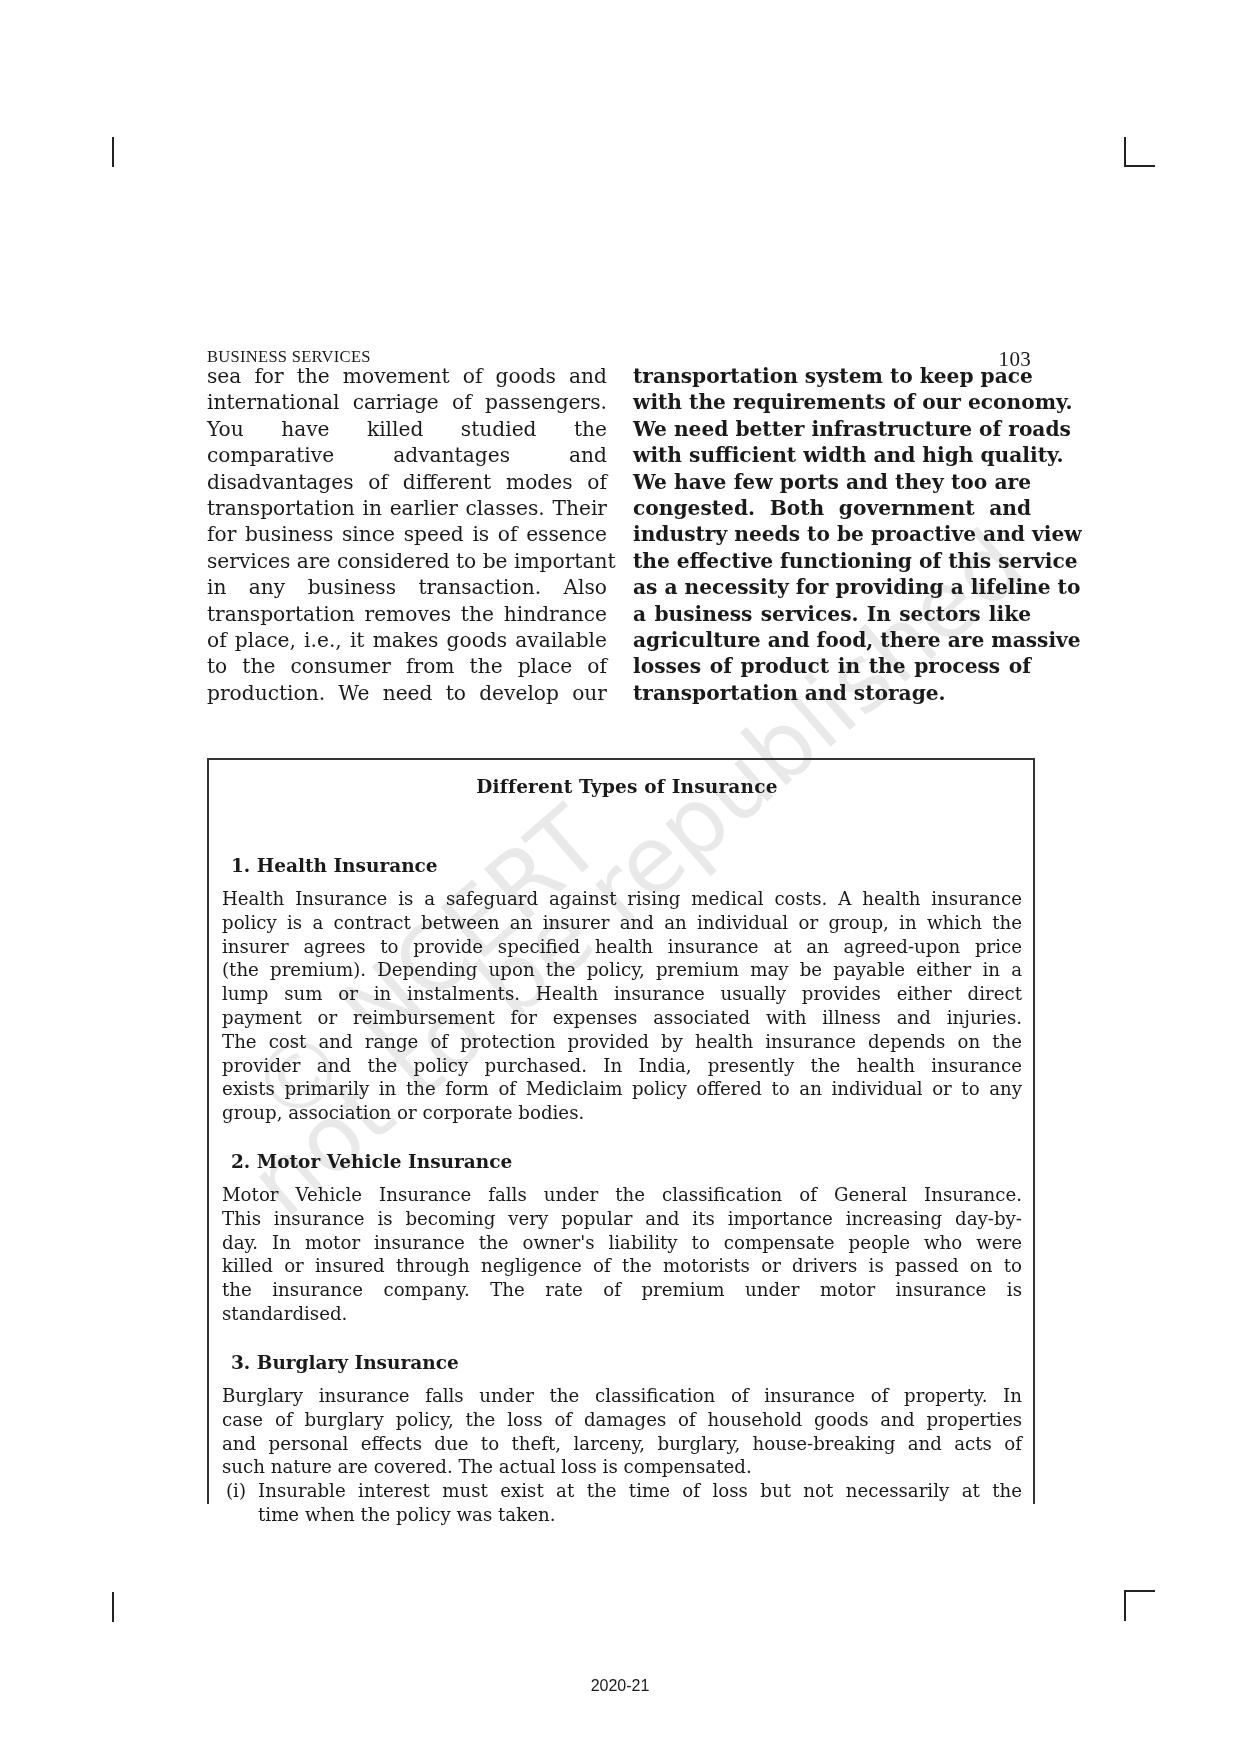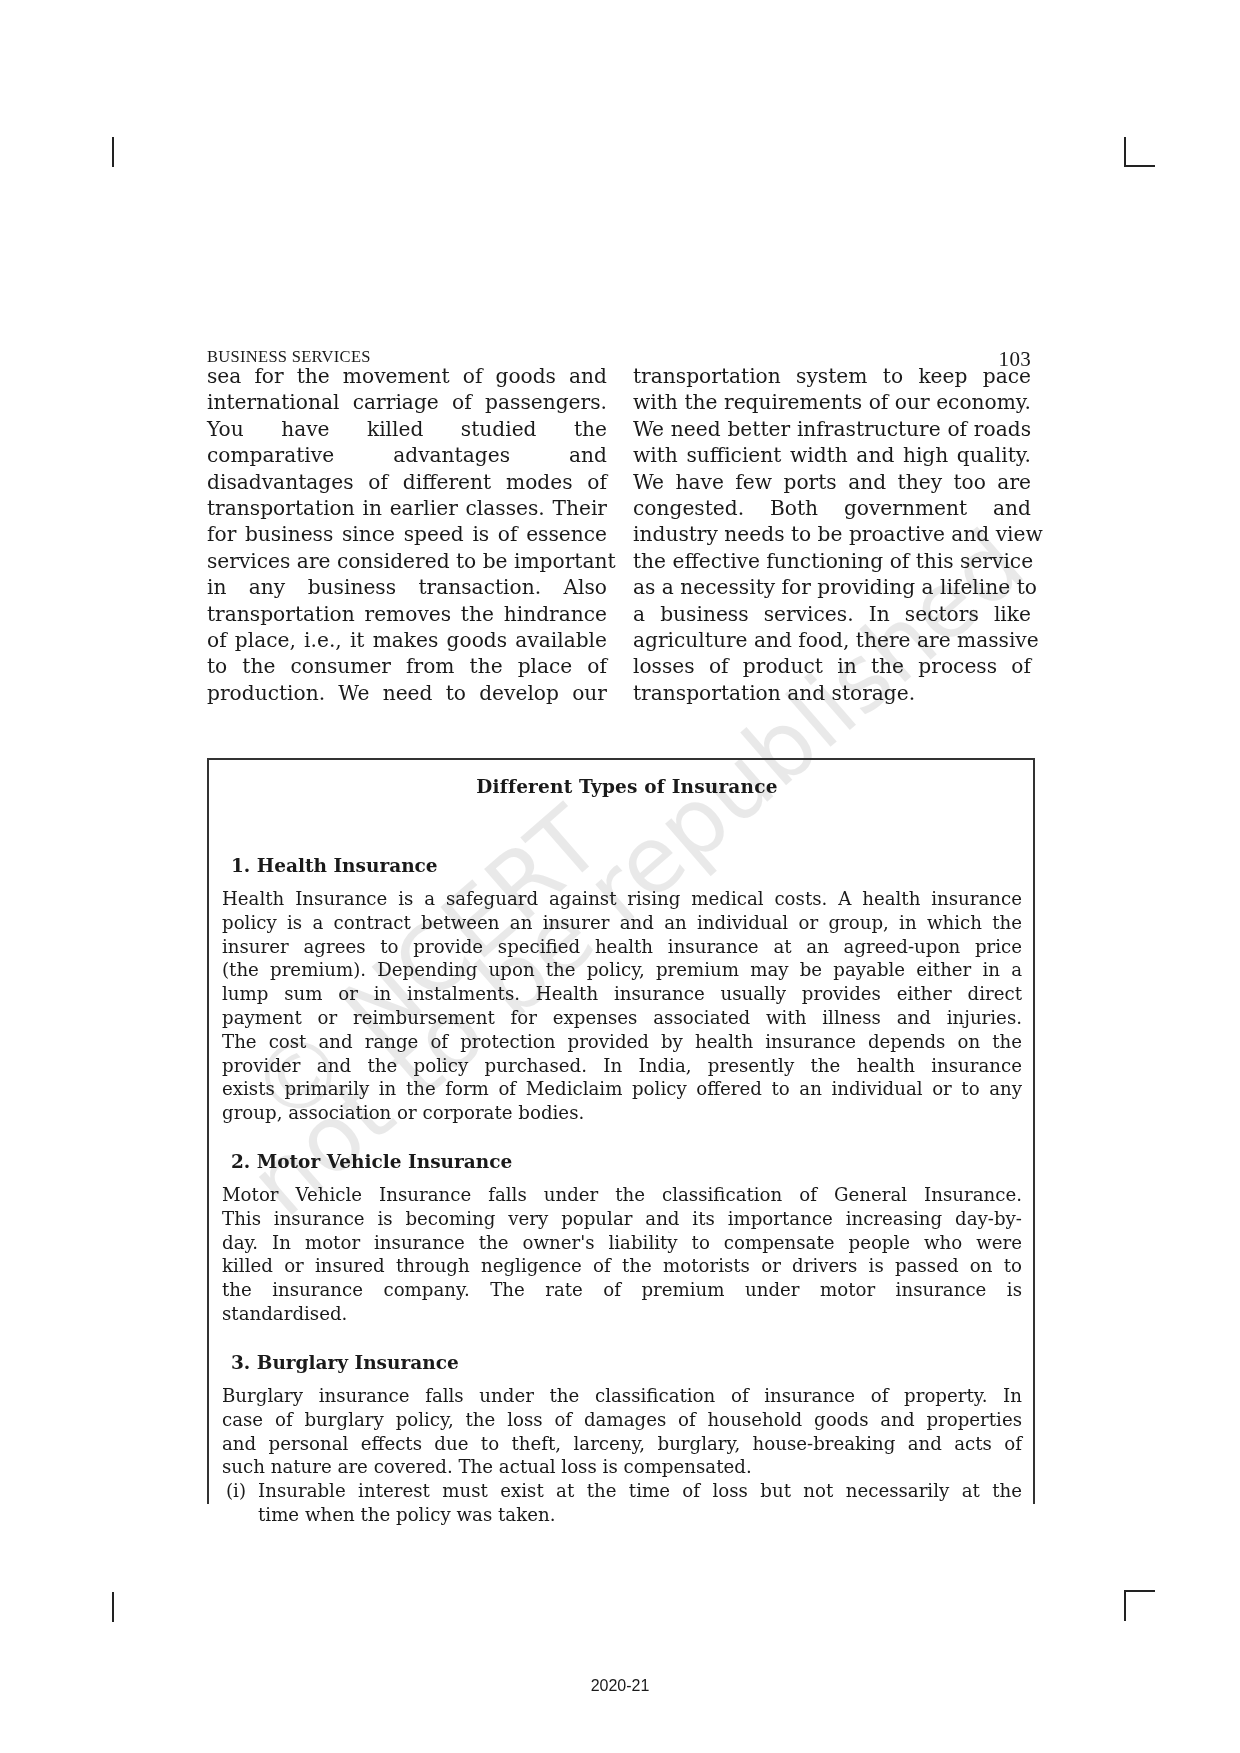--- a/index.html
+++ b/index.html
@@ -8,21 +8,21 @@
   .mark { position: absolute; background: #222; }
   .header { position: absolute; top: 314px; left: 207px; width: 824px; height: 22px;
             font-family: "Liberation Serif", serif; font-size: 16.5px; letter-spacing: 0.3px; margin-top: 33px; }
   .header .title { position: absolute; left: 0; top: 0; }
   .header .pageno { position: absolute; right: 0; top: 0; font-size: 21px; }
   .col { position: absolute; top: 363px; width: 400px; font-size: 20.2px; line-height: 26.4px;
          text-align: justify; }
   .col .ln { display: block; text-align: justify; text-align-last: justify; white-space: nowrap; height: 26.4px; }
   .col .ln.last { text-align-last: left; }
   .col-left { left: 207px; }
-  .col-right { left: 633px; width: 398px; }
+  .col-right { left: 633px; width: 398px; font-weight: bold; }
   .box { position: absolute; left: 207px; top: 758px; width: 824px; height: 744px;
          border-top: 2px solid #333; border-left: 2px solid #333; border-right: 2px solid #333; }
   .box-title { position: absolute; top: 16px; left: 0; right: 0; text-align: center;
                font-weight: bold; font-size: 18.5px; letter-spacing: 0.2px; padding-left: 12px; }
   .sec { position: absolute; left: 13px; width: 800px; }
   .sec h3 { margin: 9px; font-size: 18.5px; font-weight: bold; height: 24px; line-height: 24px; }
   .sec .ln { display: block; font-size: 18.2px; line-height: 23.8px; height: 23.8px; white-space: nowrap;
              text-align: justify; text-align-last: justify; }
   .sec .ln.last { text-align-last: left; }
   .sub { position: relative; padding-left: 36px; }

